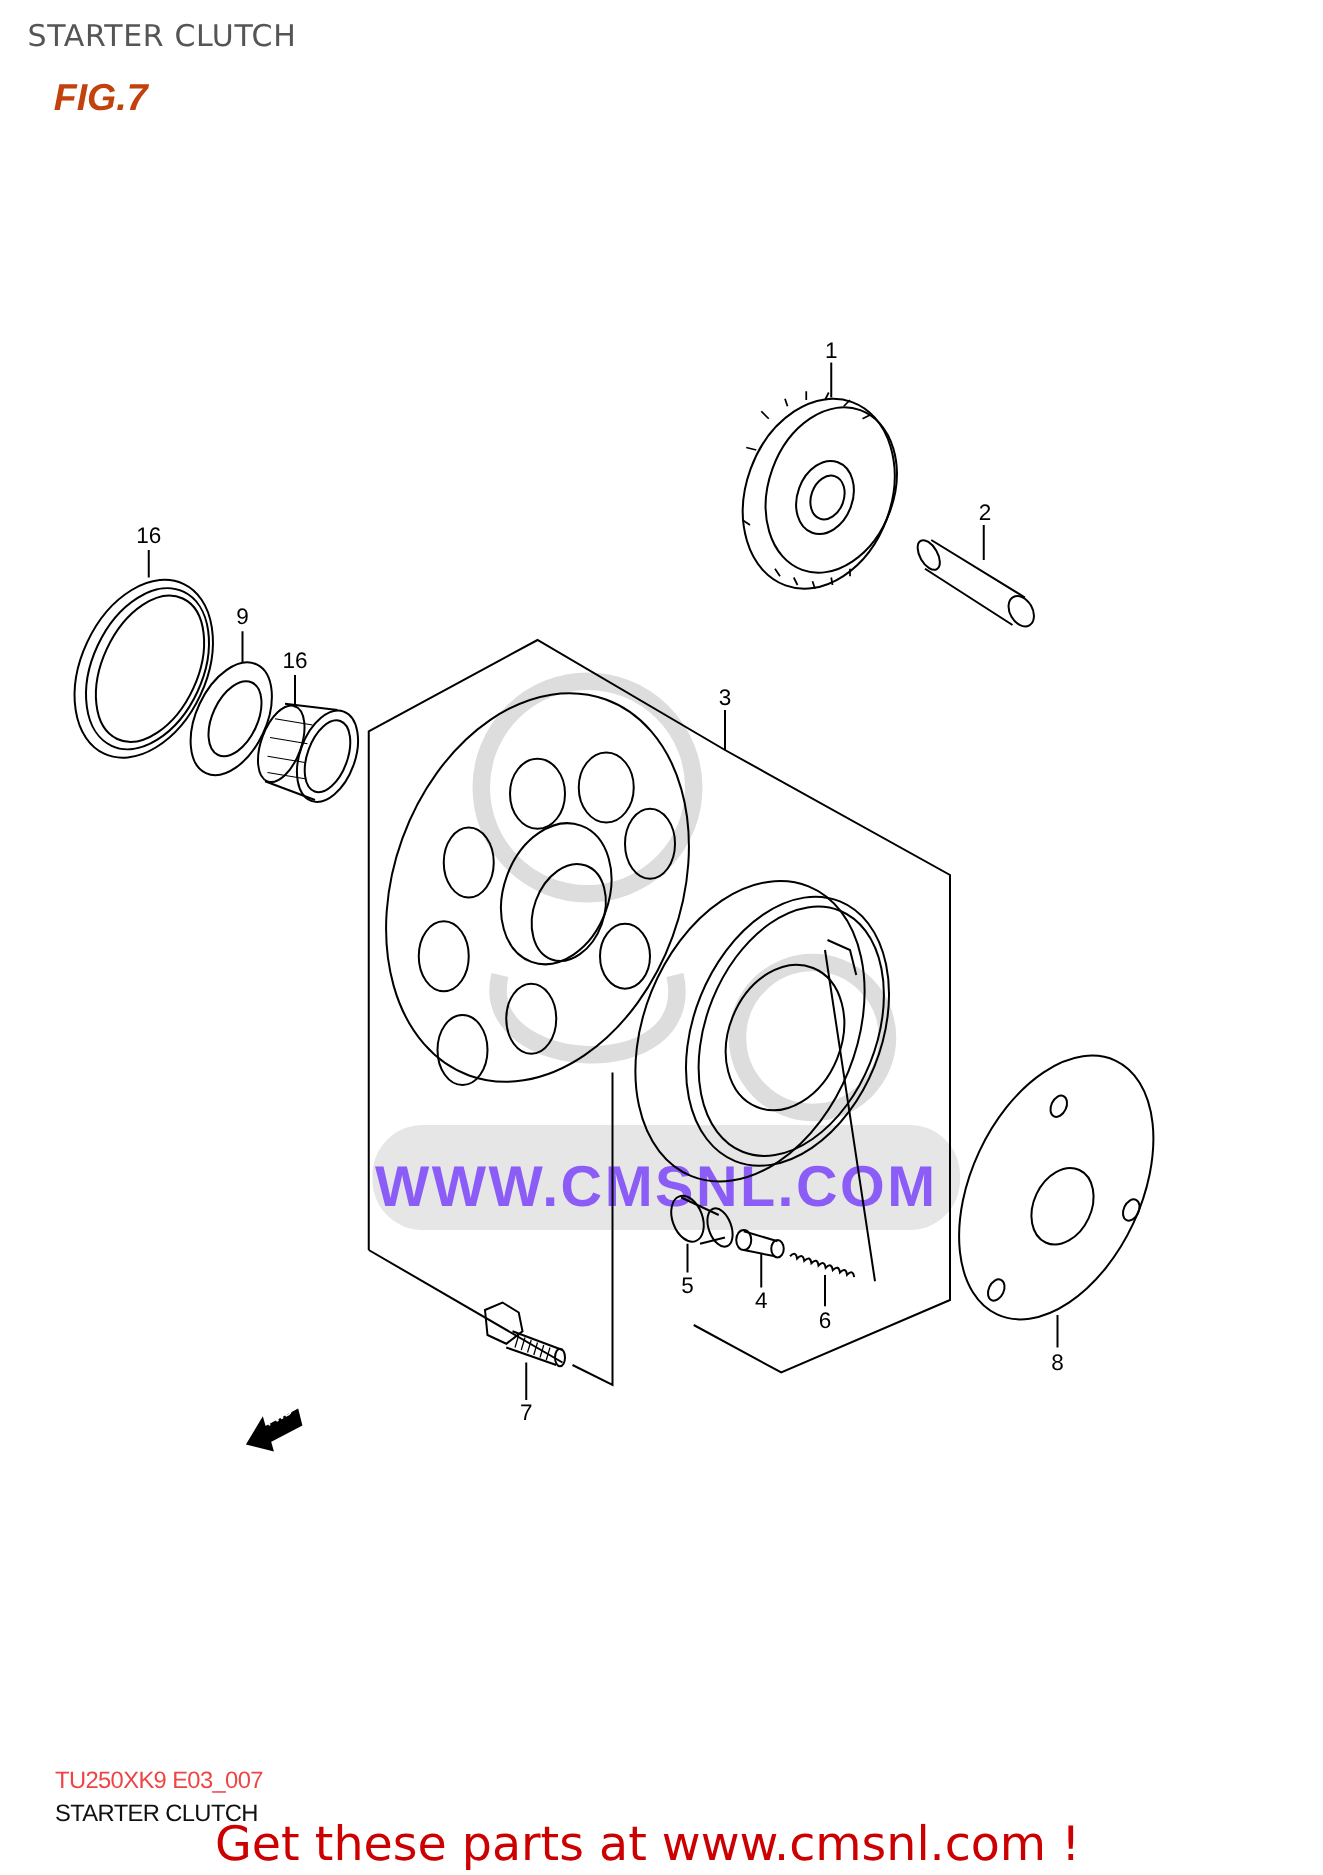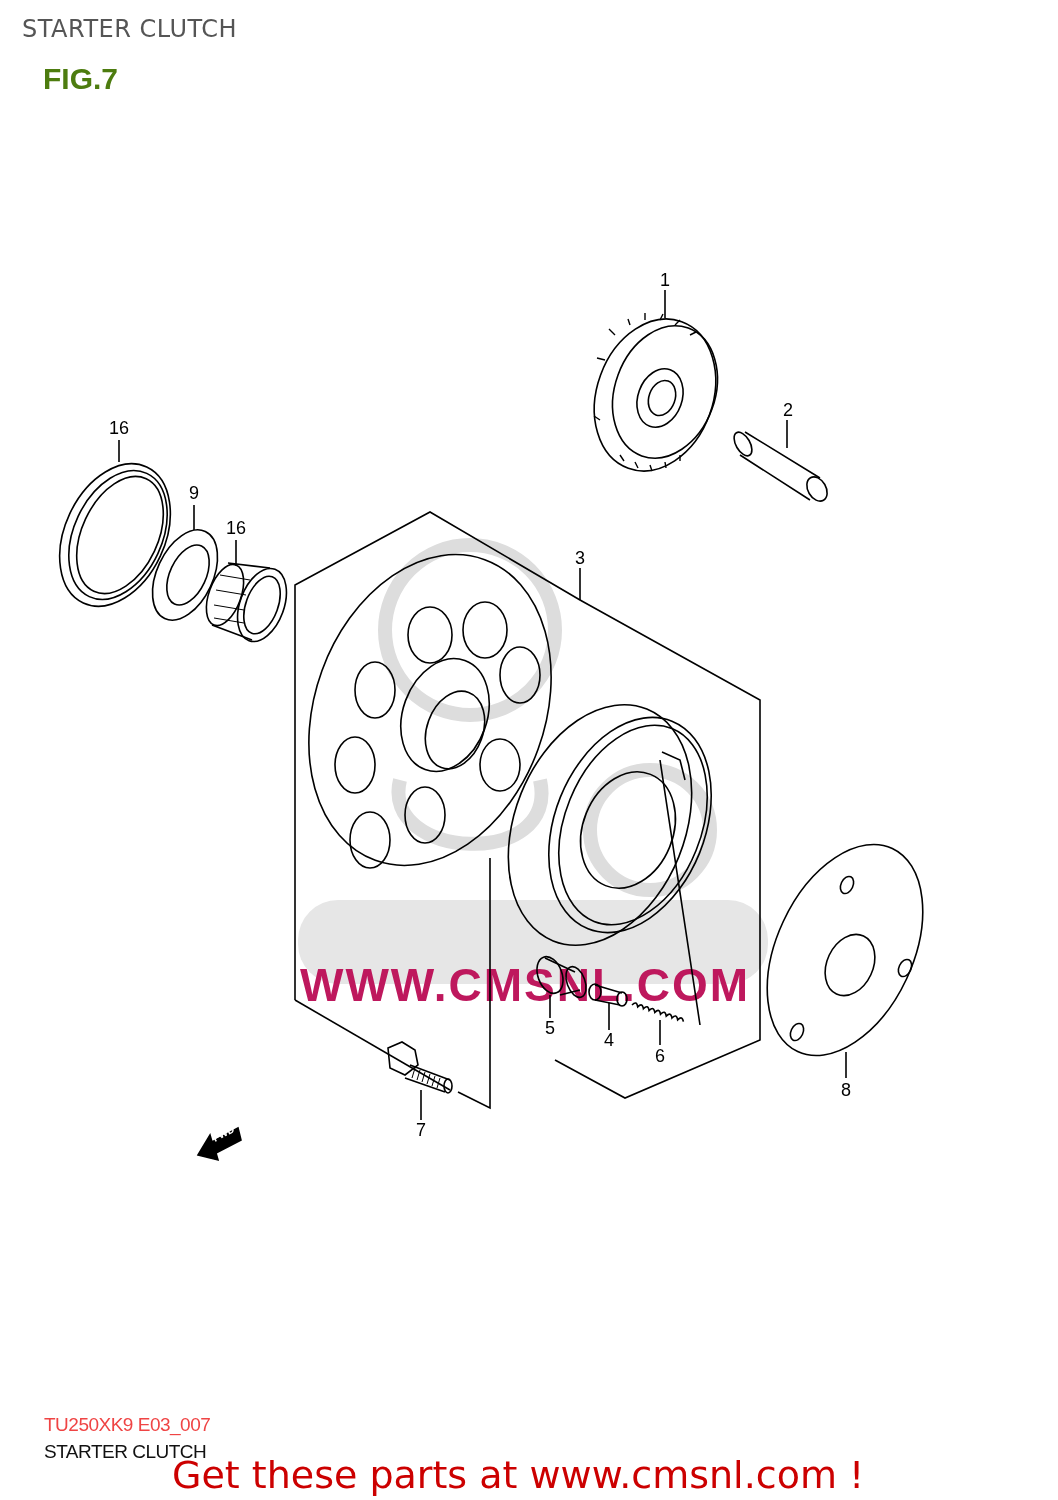--- a/index.html
+++ b/index.html
@@ -1,24 +1,24 @@
 <!DOCTYPE html>
 <html><head>
 <meta charset="utf-8">
 <style>
   html, body { margin: 0; padding: 0; background: #ffffff; }
   body { width: 1058px; height: 1500px; position: relative; overflow: hidden; font-family: "DejaVu Sans", sans-serif; }
   .header-title { position: absolute; left: 22px; top: 15px; font-size: 24px; color: #555555; letter-spacing: 0.5px; font-family: "DejaVu Sans", sans-serif; }
-  .fig-label { position: absolute; left: 43px; top: 62px; font-size: 30px; font-weight: bold; color: #4d7c0f; font-family: "Liberation Sans", sans-serif; }
+  .fig-label { position: absolute; left: 43px; top: 62px; font-size: 30px; font-weight: bold; color: #c2410c; font-family: "Liberation Sans", sans-serif; font-style: italic; }
   .diagram { position: absolute; left: 0; top: 0; width: 1058px; height: 1500px; }
   .callout { position: absolute; font-size: 18px; color: #000; font-family: "Liberation Sans", sans-serif; transform: translateX(-50%); }
   .footer-code { position: absolute; left: 44px; top: 1414px; font-size: 19px; color: #ef4444; font-family: "Liberation Sans", sans-serif; letter-spacing: -0.5px; }
   .footer-name { position: absolute; left: 44px; top: 1441px; font-size: 19px; color: #111; font-family: "Liberation Sans", sans-serif; letter-spacing: -0.5px; }
   .promo { position: absolute; left: 172px; top: 1453px; font-size: 38px; font-family: "DejaVu Sans", sans-serif; white-space: nowrap; }
-  .watermark-text { position: absolute; left: 300px; top: 958px; font-size: 46px; font-weight: bold; color: #be185d; font-family: "Liberation Sans", sans-serif; letter-spacing: 2px; }
+  .watermark-text { position: absolute; left: 300px; top: 922px; font-size: 46px; font-weight: bold; color: #8b5cf6; font-family: "Liberation Sans", sans-serif; letter-spacing: 2px; }
 </style>
 </head>
 <body>
 
 <div class="header-title">STARTER CLUTCH</div>
 <div class="fig-label">FIG.7</div>
 
 <svg class="diagram" viewBox="0 0 1058 1500">
   <g fill="none" stroke="#dddddd" stroke-width="14">
     <circle cx="470" cy="630" r="85"></circle>

